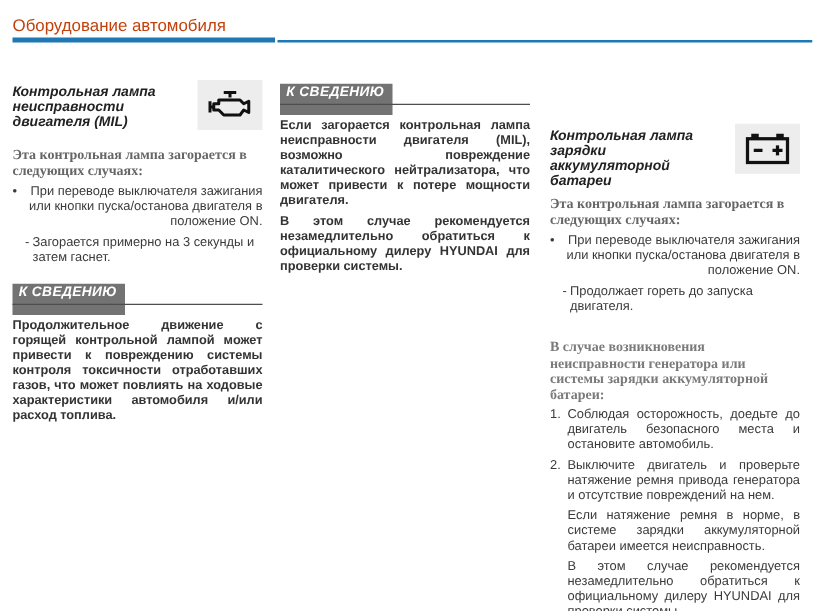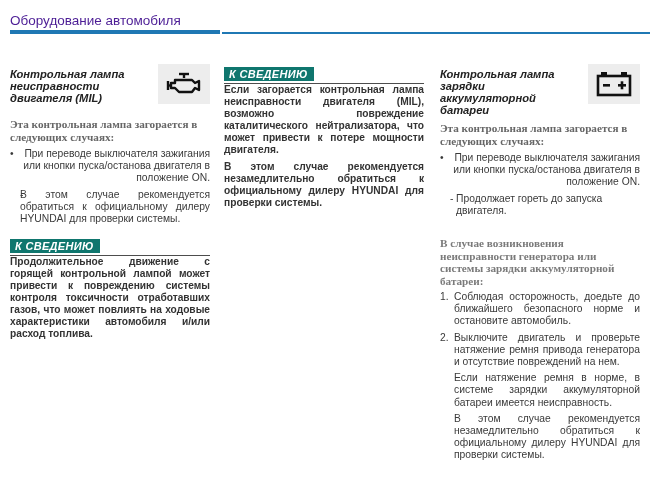--- a/index.html
+++ b/index.html
@@ -1,18 +1,18 @@
 <!DOCTYPE html>
 <html><head>
 <meta charset="utf-8">
 <style>
   html, body { margin: 0; padding: 0; background: #ffffff; }
   body { width: 650px; height: 489px; position: relative; overflow: hidden;
          font-family: "Liberation Sans", sans-serif; color: #333; }
-  .header-title { position: absolute; left: 10px; top: 13px; font-size: 13.5px; color: #4c1d95; }
+  .header-title { position: absolute; left: 10px; top: 13px; font-size: 13.5px; color: #c2410c; }
   .header-bar-thick { position: absolute; left: 10px; top: 30px; width: 210px; height: 4px; background: #1f78b4; }
   .header-bar-thin { position: absolute; left: 222px; top: 32px; width: 428px; height: 1.5px; background: #1f78b4; }
 
   .col { position: absolute; top: 62px; width: 200px; font-size: 10.3px; line-height: 12.2px; color: #3a3a3a; }
   .col-left { left: 10px; }
   .col-mid { left: 224px; top: 67px; width: 200px; }
   .col-right { left: 440px; width: 200px; }
 
   .sec-title { font-style: italic; font-weight: bold; font-size: 11.2px; line-height: 12px; color: #222; }
   .icon-box { position: absolute; background: #ededed; width: 52px; height: 40px; display:flex; align-items:center; justify-content:center; }
@@ -20,21 +20,21 @@
   .serif-lead { font-family: "Liberation Serif", serif; font-weight: bold; font-size: 11.2px; line-height: 12.5px; color: #666; }
   .serif-lead.dark { color: #7a7a7a; }
 
   .bul { position: relative; padding-left: 10px; margin-top: 5px; text-align: right; }
   .bul::before { content: "•"; position: absolute; left: 0; top: 0; }
   .sub { position: relative; padding-left: 16px; margin-top: 4px; }
   .sub .dash { position: absolute; left: 10px; }
   .para { padding-left: 10px; margin-top: 4px; }
   .justify { text-align: justify; }
 
-  .note-tag { display: inline-block; background: #0f766e; color: #fff; font-style: italic; font-weight: bold; font-size: 11px; padding: 1px 6px 1px 5px; letter-spacing: 0.3px; }
+  .note-tag { display: inline-block; background: #737373; color: #fff; font-style: italic; font-weight: bold; font-size: 11px; padding: 1px 6px 12px 5px; letter-spacing: 0.3px; }
   .note-line { position:absolute; height: 1px; background: #4d4d4d; }
   .note-text { font-weight: bold; font-size: 10.2px; line-height: 12px; color: #333; text-align: justify; margin-top: 3px; }
 
   .num { position: relative; padding-left: 14px; margin-top: 4px; }
   .num .n { position: absolute; left: 0; }
 
   .page-num { position: absolute; left: 10px; top: 494px; font-size: 16px; color: #444; }
 </style>
 </head>
 <body>
@@ -55,58 +55,57 @@
           <line x1="19" y1="3" x2="19" y2="7"></line>
           <path d="M10 9 L27 9 L30 12 L34 10 L34 19 L30 17 L27 21 L14 21 L10 17 L6 17 L6 12 L10 12 Z"></path>
           <line x1="3" y1="10" x2="3" y2="19"></line>
           <line x1="3" y1="14.5" x2="6" y2="14.5"></line>
         </g>
       </svg>
     </div>
   </div>
   <div class="serif-lead" style="margin-top:12px;">Эта контрольная лампа загорается в следующих случаях:</div>
   <div class="bul"><span>При переводе выключателя зажигания или кнопки пуска/останова двигателя в положение ON.</span></div>
-  <div class="sub"><span class="dash">-</span></div>
-  <div class="para justify">В этом случае рекомендуется обратиться к официальному дилеру HYUNDAI для проверки системы.</div>
+  <div class="sub"><span class="dash">-</span><span>Загорается примерно на 3 секунды и затем гаснет.</span></div>
 
   <div style="position:relative; margin-top:14px;">
     <span class="note-tag">К СВЕДЕНИЮ</span>
     <div class="note-line" style="left:0; right:0; top:16px;"></div>
     <div class="note-text">Продолжительное движение с горящей контрольной лампой может привести к повреждению системы контроля токсичности отработавших газов, что может повлиять на ходовые характеристики автомобиля и/или расход топлива.</div>
   </div>
 </div>
 
 <div class="col col-mid">
   <div style="position:relative;">
     <span class="note-tag">К СВЕДЕНИЮ</span>
     <div class="note-line" style="left:0; right:0; top:16px;"></div>
     <div class="note-text">Если загорается контрольная лампа неисправности двигателя (MIL), возможно повреждение каталитического нейтрализатора, что может привести к потере мощности двигателя.</div>
     <div class="note-text" style="margin-top:5px;">В этом случае рекомендуется незамедлительно обратиться к официальному дилеру HYUNDAI для проверки системы.</div>
   </div>
 </div>
 
 <div class="col col-right">
   <div style="position:relative; height:50px;">
-    <div class="sec-title" style="width:130px; padding-top:6px;">Контрольная лампа зарядки аккумуляторной батареи</div>
+    <div class="sec-title" style="width:130px; padding-top:6px;margin-top:35px;">Контрольная лампа зарядки аккумуляторной батареи</div>
     <div class="icon-box" style="left:148px; top:2px;">
       <svg width="38" height="28" viewBox="0 0 38 28">
         <g fill="#111">
           <rect x="6" y="2" width="6" height="4"></rect>
           <rect x="26" y="2" width="6" height="4"></rect>
         </g>
         <rect x="3" y="6" width="32" height="19" fill="none" stroke="#111" stroke-width="2.6"></rect>
         <rect x="8" y="14" width="7" height="2.6" fill="#111"></rect>
         <rect x="23" y="14" width="8" height="2.6" fill="#111"></rect>
         <rect x="25.7" y="11.3" width="2.6" height="8" fill="#111"></rect>
       </svg>
     </div>
   </div>
   <div class="serif-lead" style="margin-top:10px;">Эта контрольная лампа загорается в следующих случаях:</div>
   <div class="bul"><span>При переводе выключателя зажигания или кнопки пуска/останова двигателя в положение ON.</span></div>
   <div class="sub"><span class="dash">-</span><span>Продолжает гореть до запуска двигателя.</span></div>
   <div class="serif-lead dark" style="margin-top:20px;">В случае возникновения неисправности генератора или системы зарядки аккумуляторной батареи:</div>
-  <div class="num justify"><span class="n">1.</span><span>Соблюдая осторожность, доедьте до ближайшего безопасного норме и остановите автомобиль.</span></div>
+  <div class="num justify"><span class="n">1.</span><span>Соблюдая осторожность, доедьте до двигатель безопасного места и остановите автомобиль.</span></div>
   <div class="num justify"><span class="n">2.</span><span>Выключите двигатель и проверьте натяжение ремня привода генератора и отсутствие повреждений на нем.</span></div>
   <div class="para justify" style="padding-left:14px;">Если натяжение ремня в норме, в системе зарядки аккумуляторной батареи имеется неисправность.</div>
   <div class="para justify" style="padding-left:14px;">В этом случае рекомендуется незамедлительно обратиться к официальному дилеру HYUNDAI для проверки системы.</div>
 </div>
 
 <div class="page-num">3-52</div>
 
 </body></html>

